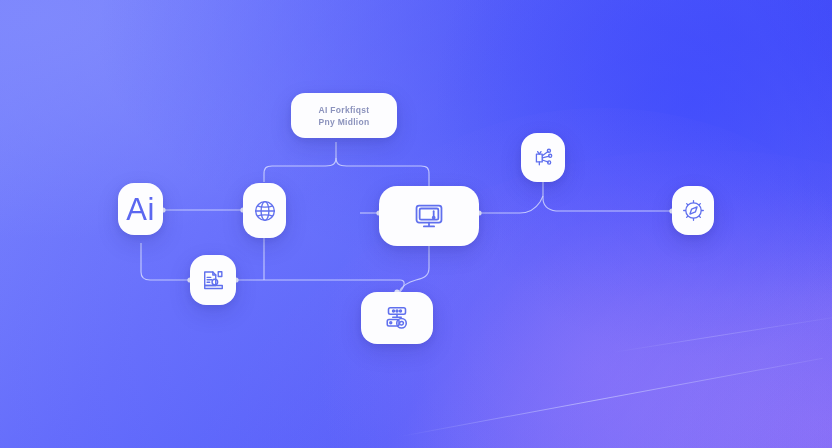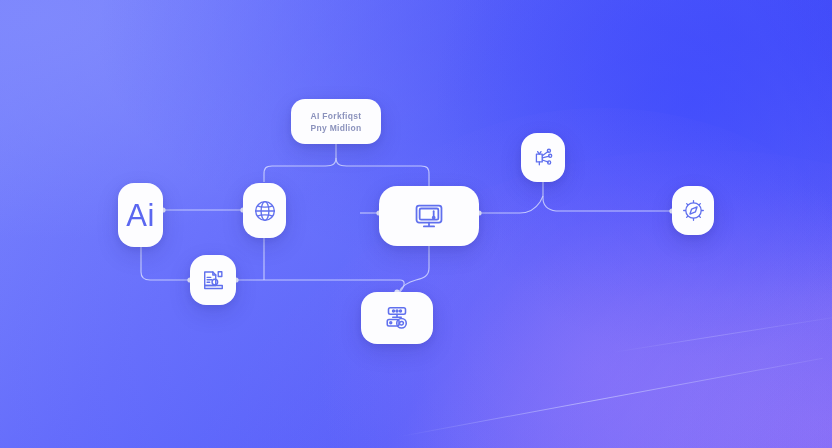--- a/index.html
+++ b/index.html
@@ -171,26 +171,26 @@
     <path class="wire" d="M379,213 L360,213"></path>
     <circle class="wdot" cx="379" cy="213" r="2.6"></circle>
 
     <path class="wire" d="M543,182 L543,198 C543,206 548,210 556,211 L672,211"></path>
 
     <path class="wire" d="M479,213 L520,213 C530,213 536,208 540,202 L543,196"></path>
     <circle class="wdot" cx="479" cy="213" r="2.6"></circle>
     <circle class="wdot" cx="672" cy="211" r="2.6"></circle>
   </svg>
 
-  <div class="node-title" style="left:291px; top:99px; width:90px; height:45px;">
+  <div class="node-title" style="left:291px; top:93px; width:106px; height:45px;">
     <div class="title-text">AI Forkfiqst
 Pny Midlion</div>
   </div>
 
-  <div class="node" style="left:118px; top:183px; width:45px; height:64px;">
+  <div class="node" style="left:118px; top:183px; width:45px; height:52px;">
     <span class="ai-mark">Ai</span>
   </div>
 
   <div class="node" style="left:243px; top:183px; width:43px; height:55px;">
     <svg class="gi" width="26" height="26" viewBox="0 0 24 24">
       <circle cx="12" cy="12" r="8.6"></circle>
       <ellipse cx="12" cy="12" rx="3.6" ry="8.6"></ellipse>
       <line x1="3.4" y1="12" x2="20.6" y2="12"></line>
       <path d="M5.1 7.2 C8 8.9 16 8.9 18.9 7.2"></path>
       <path d="M5.1 16.8 C8 15.1 16 15.1 18.9 16.8"></path>

